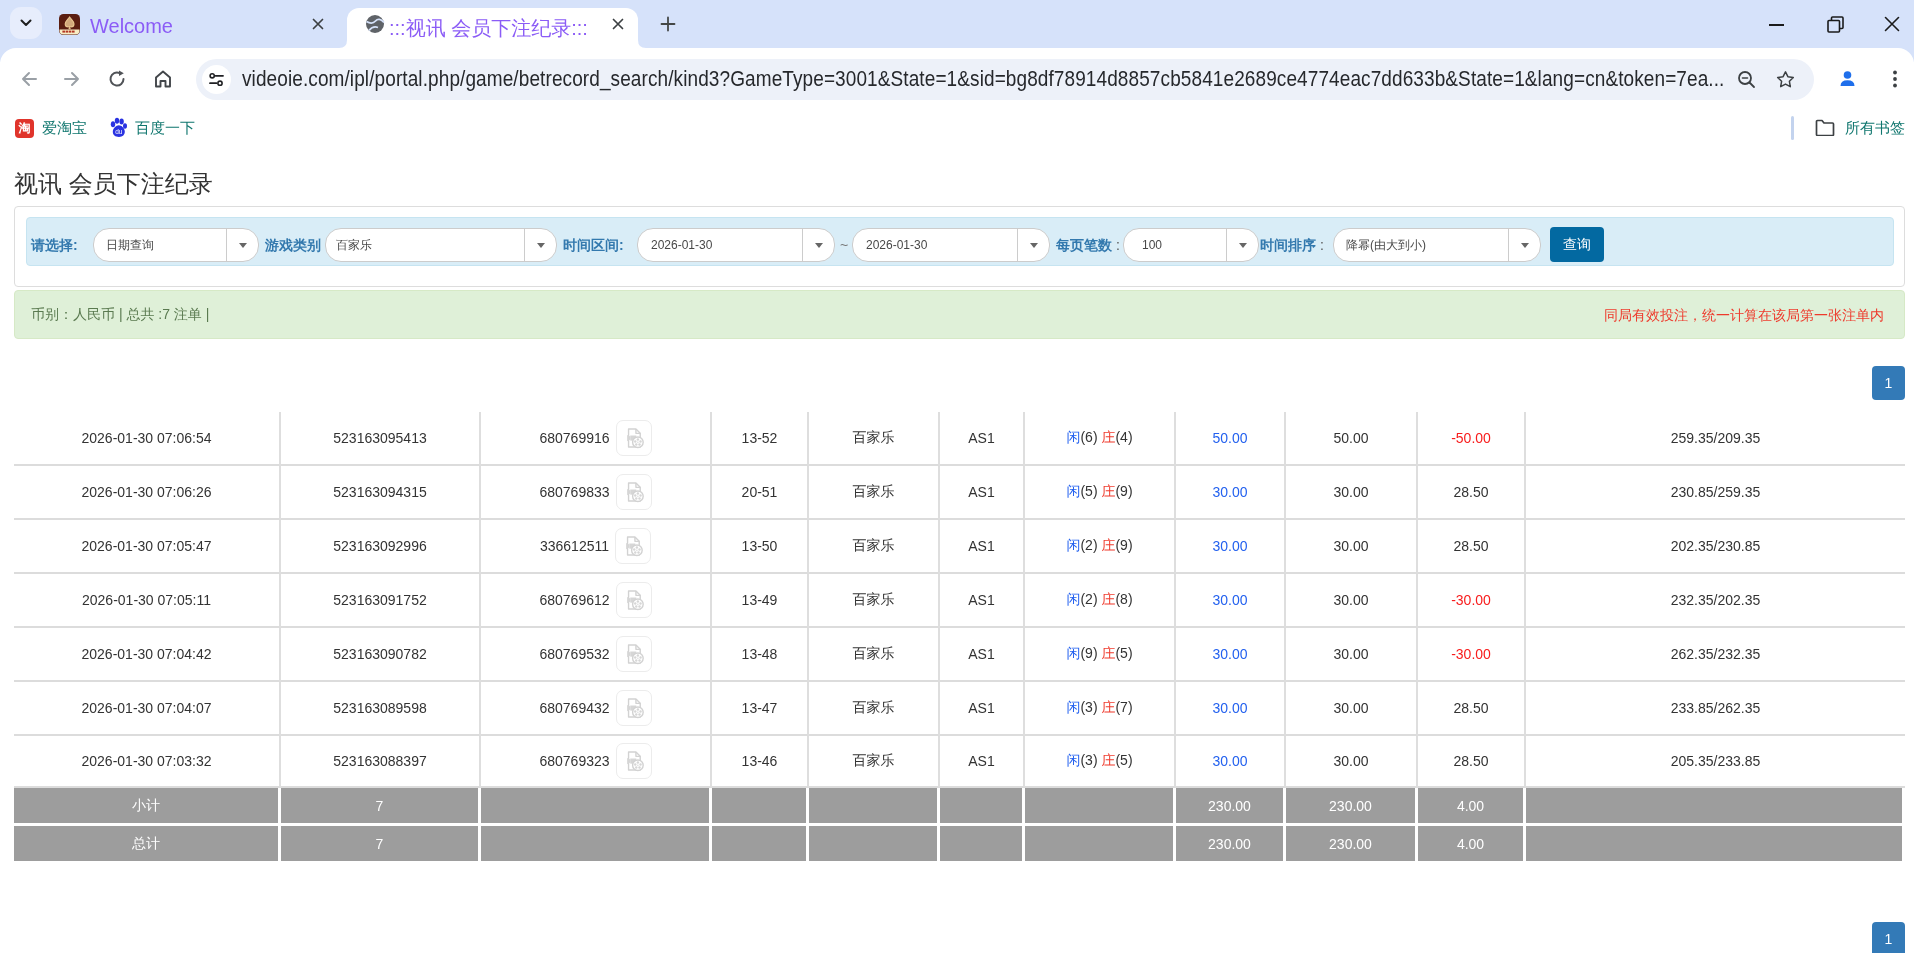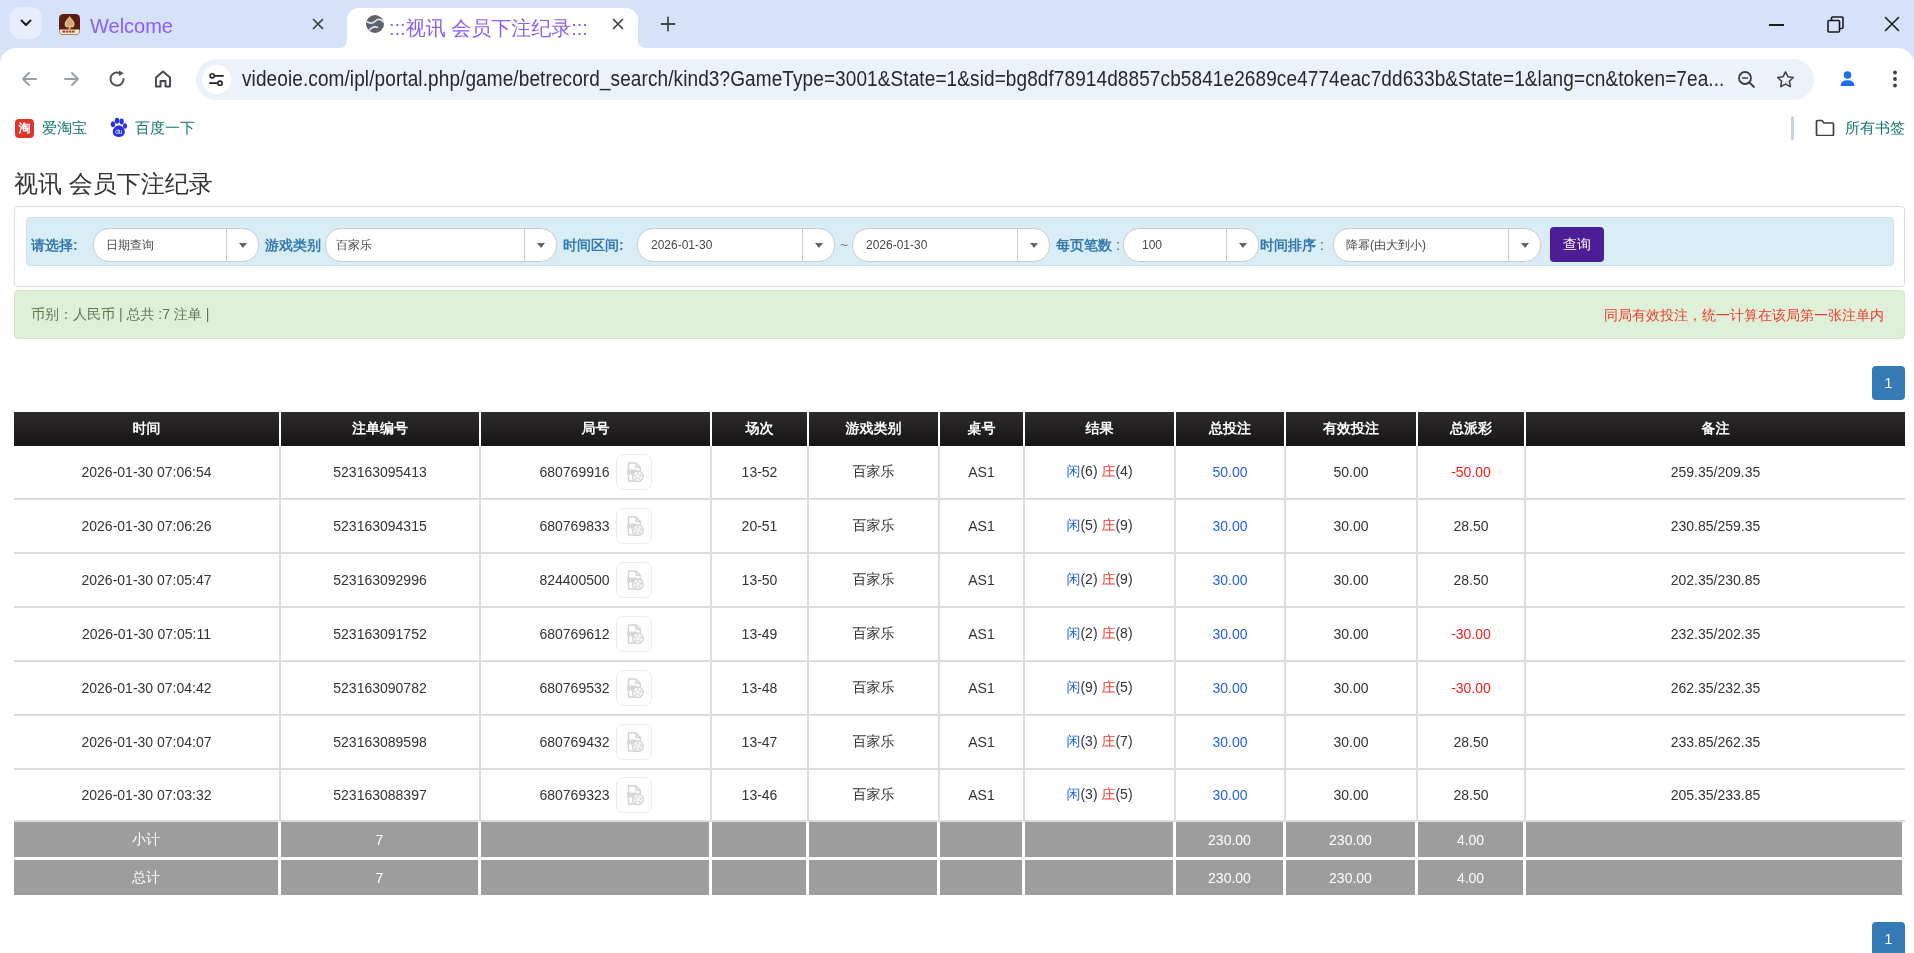--- a/index.html
+++ b/index.html
@@ -18,21 +18,21 @@
 .bktxt{font-size:15px;color:#0f766e;white-space:nowrap}
 
 #title{left:14px;top:168px;font-size:24px;color:#333}
 #panel{left:14px;top:206px;width:1891px;height:81px;border:1px solid #ddd;border-radius:4px;background:#fff;box-sizing:border-box}
 #bluebar{left:26px;top:217px;width:1868px;height:49px;background:#d9edf7;border:1px solid #c6e4f1;border-radius:4px;box-sizing:border-box}
 .flab{top:237px;height:16px;line-height:16px;font-size:14px;font-weight:bold;color:#3379ae;white-space:nowrap}
 .sel{top:228px;height:34px;background:#fff;border:1px solid #ccc;border-radius:16px;box-sizing:border-box;display:flex;align-items:center;font-size:12px;color:#484848}
 .sel .tx{flex:1;padding-left:12px;white-space:nowrap}
 .sel .dd{width:31px;align-self:stretch;border-left:1px solid #ccc;display:flex;align-items:center;justify-content:center}
 .car{width:0;height:0;border-left:4.5px solid transparent;border-right:4.5px solid transparent;border-top:5.5px solid #666}
-#qbtn{left:1550px;top:227px;width:54px;height:35px;background:#4c1d95;border-radius:4px;color:#fff;font-size:14px;display:flex;align-items:center;justify-content:center}
+#qbtn{left:1550px;top:227px;width:54px;height:35px;background:#0369a1;border-radius:4px;color:#fff;font-size:14px;display:flex;align-items:center;justify-content:center}
 #greenbar{left:14px;top:290px;width:1891px;height:49px;background:#dff0d8;border:1px solid #d6e9c6;border-radius:4px;box-sizing:border-box}
 #gtxt{left:31px;top:306px;font-size:14px;color:#5a7a50;white-space:nowrap}
 #rtxt{left:1604px;top:307px;font-size:14px;color:#ee3a2c;white-space:nowrap}
 .pg{width:33px;height:34px;background:#337ab7;border-radius:4px;color:#fff;font-size:14px;display:flex;align-items:center;justify-content:center}
 
 #tbl{position:absolute;left:14px;top:412px;width:1891px;border-collapse:separate;border-spacing:0;table-layout:fixed;font-size:14px}
 #tbl th{height:34px;background:linear-gradient(#2d2b2b,#161414);color:#fff;font-weight:bold;border-right:2px solid #fff;padding:0;text-align:center;box-sizing:border-box}
 #tbl td{height:54px;color:#333;border-right:2px solid #dedede;border-bottom:2px solid #dcdcdc;padding:0;text-align:center;box-sizing:border-box}
 #tbl .last{border-right:none}
 #tbl tr.r7 td{height:52px}
@@ -216,33 +216,20 @@
 <col style="width:97px">
 <col style="width:131px">
 <col style="width:85px">
 <col style="width:151px">
 <col style="width:110px">
 <col style="width:132px">
 <col style="width:108px">
 <col style="width:379px">
 </colgroup>
 <tbody>
-        <tr>
-          <th>时间</th>
-          <th>注单编号</th>
-          <th>局号</th>
-          <th>场次</th>
-          <th>游戏类别</th>
-          <th>桌号</th>
-          <th>结果</th>
-          <th>总投注</th>
-          <th>有效投注</th>
-          <th>总派彩</th>
-          <th class="last">备注</th>
-        </tr>
 <tr>
           <td>2026-01-30 07:06:54</td>
           <td>523163095413</td>
           <td>
             <div class="ju">
               <span>680769916</span>
               <span class="vbtn">
                 <svg width="28" height="28" viewBox="0 0 36 36">
                   <path d="M11 6.5 H20.5 L26 12 V29.5 H11 Z" fill="none" stroke="#d2d2d2" stroke-width="1.8" stroke-linejoin="round"></path>
                   <path d="M20.5 6.5 V12 H26" fill="none" stroke="#d2d2d2" stroke-width="1.8" stroke-linejoin="round"></path>
@@ -298,21 +285,21 @@
           <td class="bl">30.00</td>
           <td>30.00</td>
           <td>28.50</td>
           <td class="last">230.85/259.35</td>
         </tr>
 <tr>
           <td>2026-01-30 07:05:47</td>
           <td>523163092996</td>
           <td>
             <div class="ju">
-              <span>824400500</span>
+              <span>336612511</span>
               <span class="vbtn">
                 <svg width="28" height="28" viewBox="0 0 36 36">
                   <path d="M11 6.5 H20.5 L26 12 V29.5 H11 Z" fill="none" stroke="#d2d2d2" stroke-width="1.8" stroke-linejoin="round"></path>
                   <path d="M20.5 6.5 V12 H26" fill="none" stroke="#d2d2d2" stroke-width="1.8" stroke-linejoin="round"></path>
                   <path d="M13.2 14.8 H21 V21.4 H13.2 Z" fill="#d6d6d6"></path>
                   <path d="M13.2 16.2 L9.2 14 V22.2 L13.2 20 Z" fill="#d6d6d6"></path>
                   <circle cx="23" cy="23.5" r="6.8" fill="#fff" stroke="#d2d2d2" stroke-width="1.8"></circle>
                   <circle cx="23" cy="19.9" r="1.55" fill="#d6d6d6"></circle>
                   <circle cx="26.4" cy="22.4" r="1.55" fill="#d6d6d6"></circle>
                   <circle cx="25.1" cy="26.4" r="1.55" fill="#d6d6d6"></circle>

